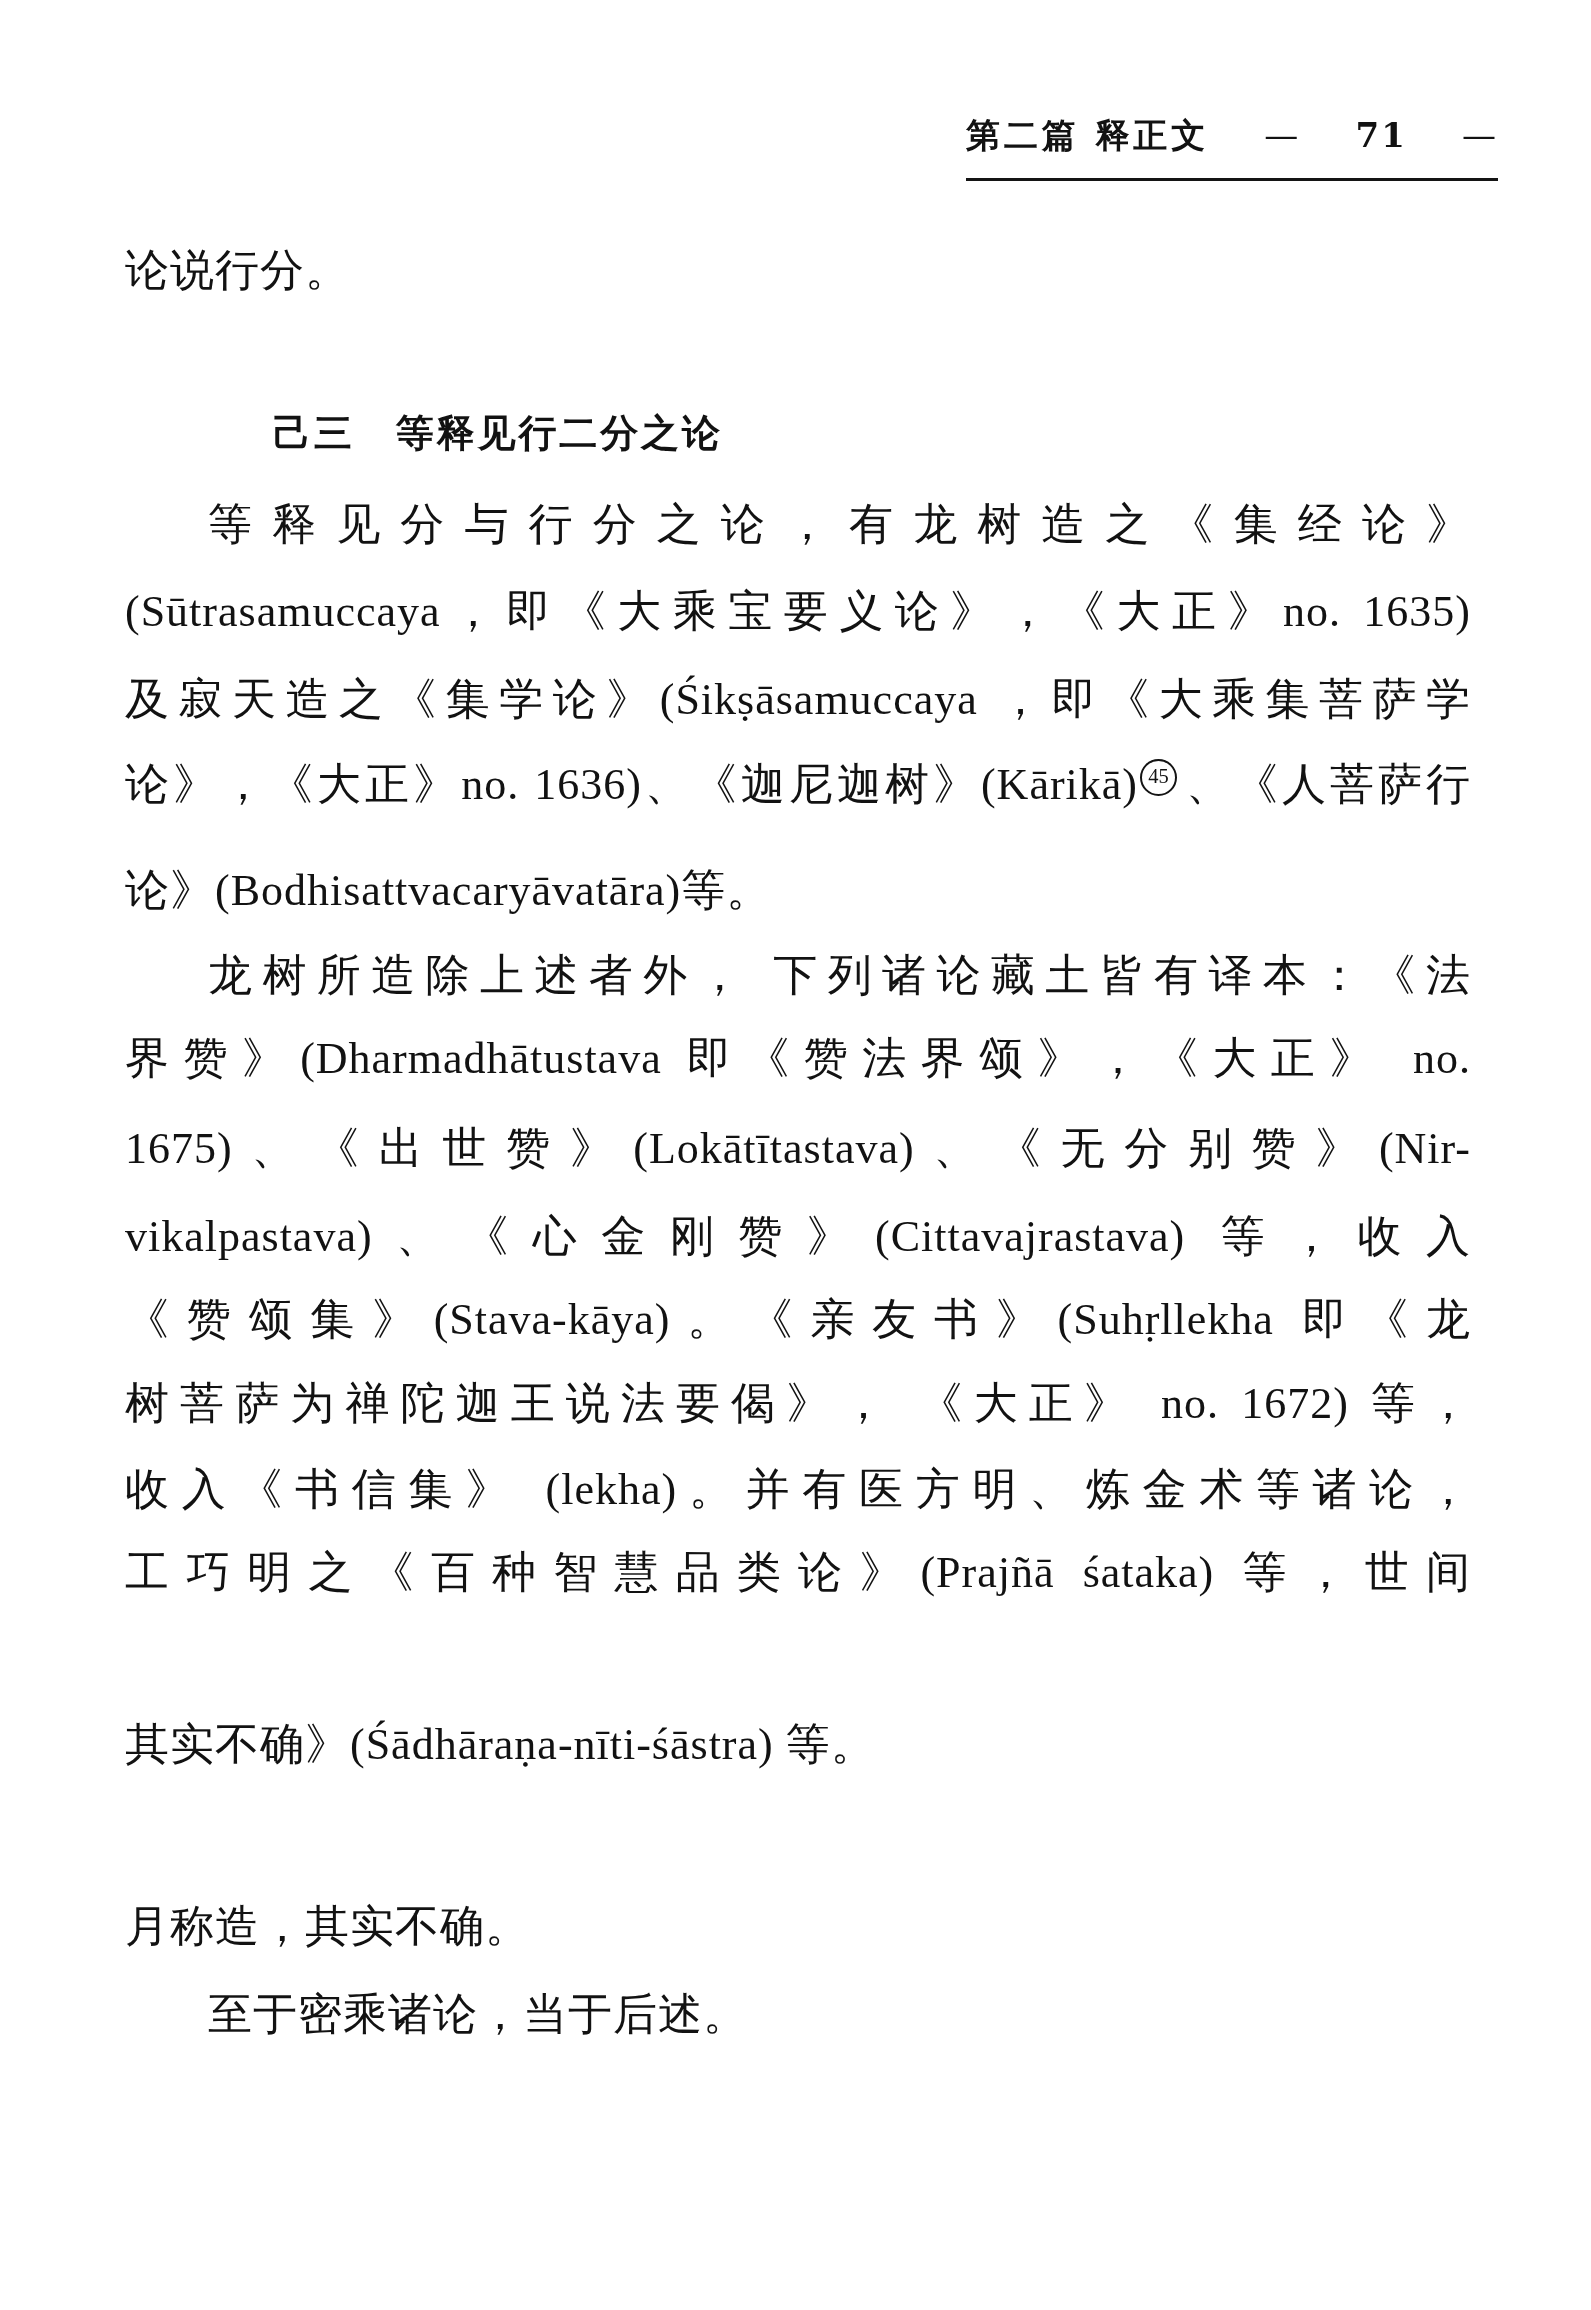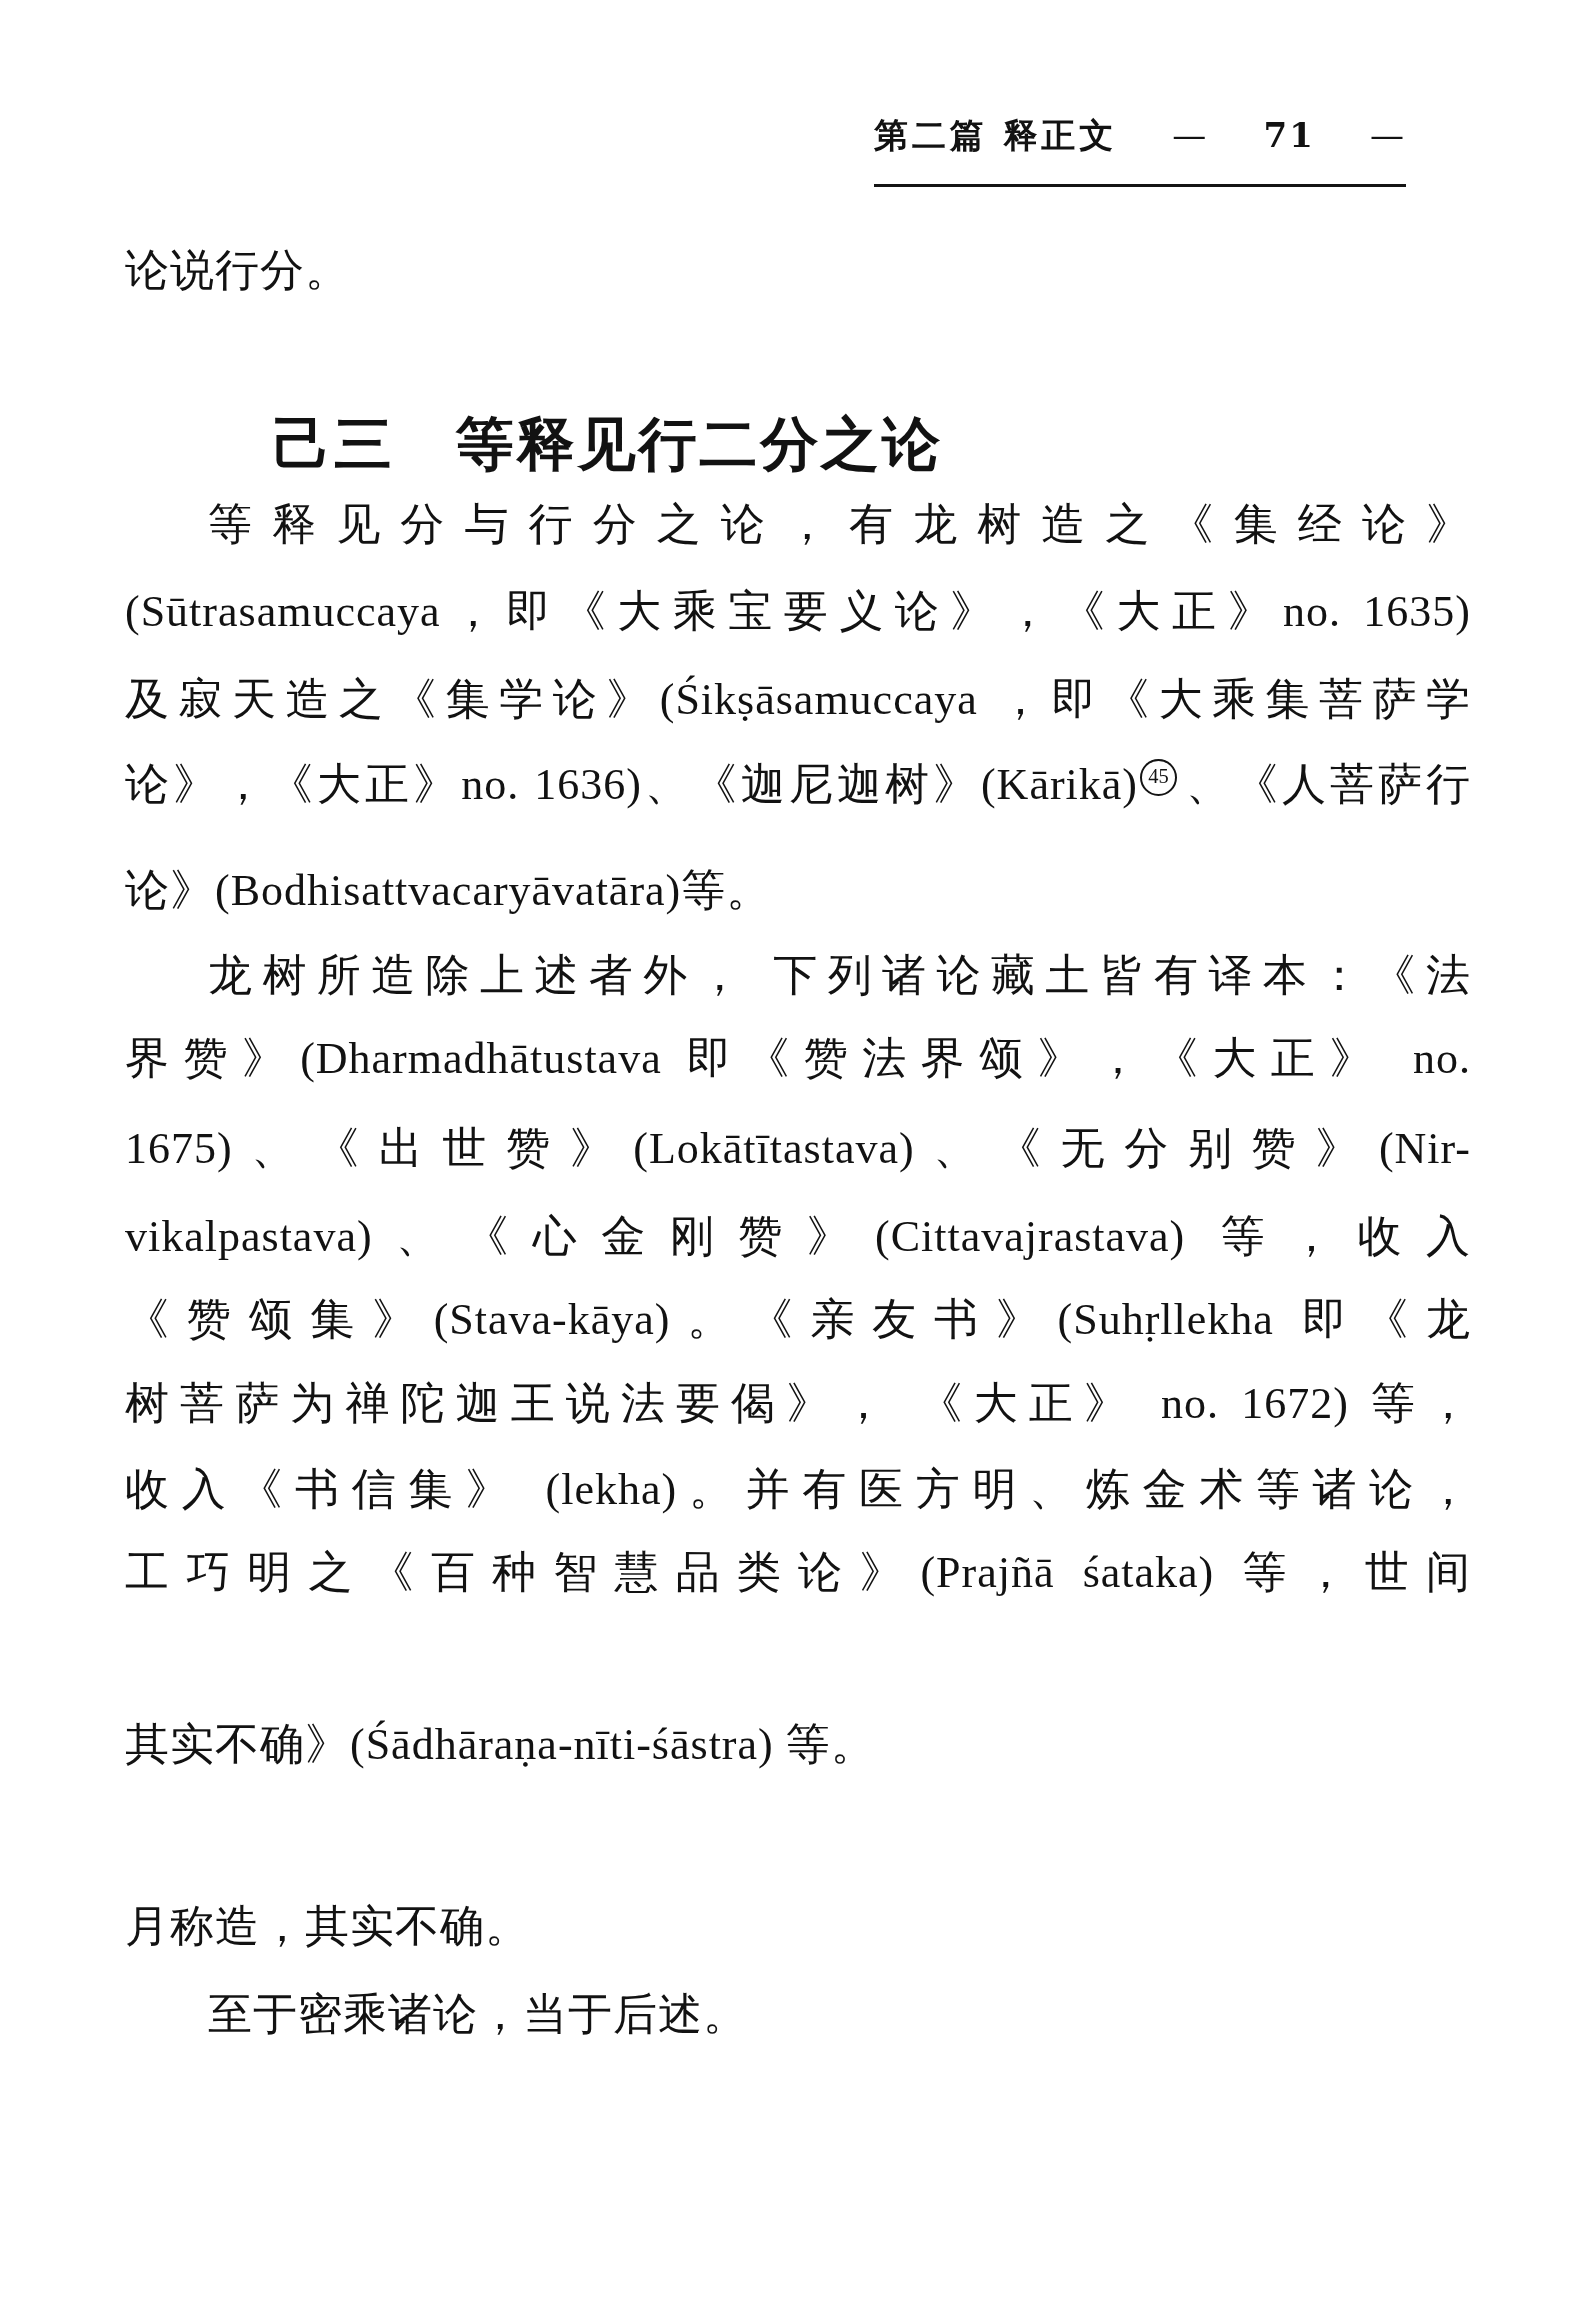--- a/index.html
+++ b/index.html
@@ -8,41 +8,41 @@
     width:1592px; height:2310px;
     margin:0 auto;
     background:#ffffff;
     color:#121212;
     font-family:"DejaVu Serif", serif;
     overflow:hidden;
   }
   
   .hdr {
     position:absolute;
-    top:113px; left:874px; width:532px;
+    top:113px; left:966px; width:532px;
     display:flex; align-items:baseline; justify-content:space-between;
     font-size:34px; font-weight:bold;
     border-bottom:3.9px solid #141414;
-    padding-bottom:25px;
+    padding-bottom:19px;
     letter-spacing:2px;
     gap:42px;
   }
   .hdr .sec { letter-spacing:3.9px; }
   .hdr .dash { font-weight:normal; }
   
   .ln {
     position:absolute;
     left:125px; width:1346px;
     font-size:44px; line-height:1.15;
     letter-spacing:1px;
     font-family:Liberation Serif, serif;
   }
   .j { text-align:justify; text-align-last:justify; }
   .ind { text-indent:83px; }
-  .head { font-weight:bold; font-size:58px; text-indent:148px; letter-spacing:2.9px; }
+  .head { font-weight:bold; font-size:38px; text-indent:148px; letter-spacing:2.9px; }
   .circ {
     display:inline-block;
     font-size:20.5px; font-weight:normal;
     width:33px; height:33px; line-height:31px;
     border:2px solid #141414; border-radius:50%;
     text-align:center; text-align-last:center;
     vertical-align:super;
     margin:0 5.9px 0 2px;
     letter-spacing:0;
     text-indent:0;

